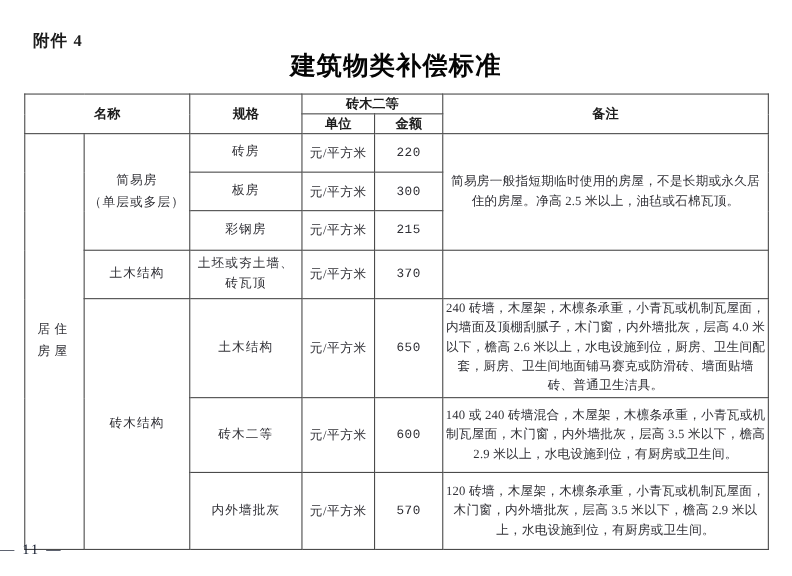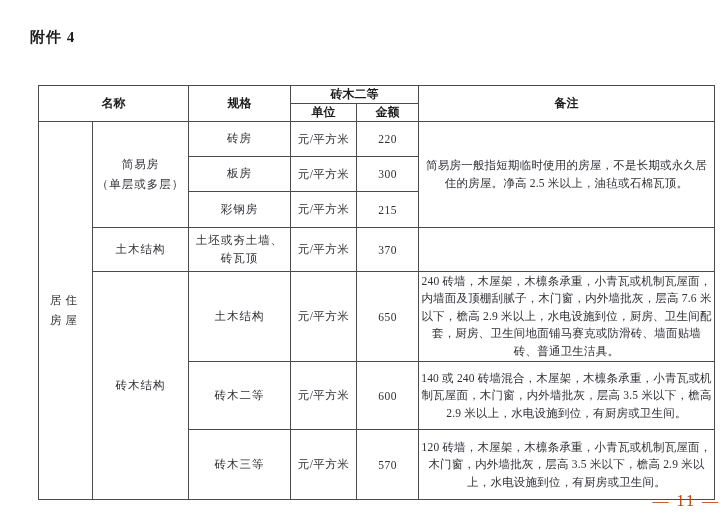--- a/index.html
+++ b/index.html
@@ -29,21 +29,21 @@
     width: 720px;
     text-align: center;
     font-size: 23px;
     font-weight: 700;
     color: #050505;
     letter-spacing: 1px;
     margin: 0;
   }
   table.comp {
     position: absolute;
-    left: 38px;
+    left: 22px;
     top: 85px;
     width: 676px;
     border-collapse: collapse;
     table-layout: fixed;
   }
   table.comp th, table.comp td {
     border: 1px solid #4b4b4b;
     font-size: 11.5px;
     color: #303036;
     text-align: center;
@@ -67,47 +67,48 @@
   tr.r5 { height: 68px; }
   tr.r6 { height: 70px; }
   td.cat {
     white-space: pre-line;
     letter-spacing: 4px;
     line-height: 1.7;
   }
   td.grp { white-space: pre-line; line-height: 1.7; letter-spacing: 1px; margin-left: 36px; }
   td.spec { line-height: 1.5; letter-spacing: 1px; margin-left: 12px; }
   td.unit { letter-spacing: 0.5px; }
-  td.amt  { font-size: 12px; letter-spacing: 0.5px; }
+  td.amt  { font-size: 12px; letter-spacing: 0.5px; font-family: Liberation Mono, monospace; }
   td.remark {
     text-align: justify;
     font-size: 11px;
     line-height: 1.52;
     padding: 3px 7px;
     letter-spacing: 0.2px;
     font-family: Liberation Serif, serif;
   }
   .pageno {
     position: absolute;
     left: 0;
     top: 492px;
     width: 720px;
-    text-align: right;
-    font-size: 16px;
-    color: #c2410c;
+    text-align: left;
+    font-size: 13px;
+    color: #0f172a;
     letter-spacing: 2px;
   }
 </style>
 </head>
 <body>
 
 <div class="page">
 
   <div class="attachment">附件 4</div>
 
+  <h1 class="title">建筑物类补偿标准</h1>
 
   <table class="comp">
     <colgroup>
       <col style="width:54px">
       <col style="width:96px">
       <col style="width:102px">
       <col style="width:66px">
       <col style="width:62px">
       <col style="width:296px">
     </colgroup>
@@ -149,30 +150,30 @@
         <td class="spec">土坯或夯土墙、砖瓦顶</td>
         <td class="unit">元/平方米</td>
         <td class="amt">370</td>
         <td class="remark"></td>
       </tr>
       <tr class="r4">
         <td rowspan="3" class="grp">砖木结构</td>
         <td class="spec">土木结构</td>
         <td class="unit">元/平方米</td>
         <td class="amt">650</td>
-        <td class="remark">240 砖墙，木屋架，木檩条承重，小青瓦或机制瓦屋面，内墙面及顶棚刮腻子，木门窗，内外墙批灰，层高 7.6 米以下，檐高 2.9 米以上，水电设施到位，厨房、卫生间配套，厨房、卫生间地面铺马赛克或防滑砖、墙面贴墙砖、普通卫生洁具。</td>
+        <td class="remark">240 砖墙，木屋架，木檩条承重，小青瓦或机制瓦屋面，内墙面及顶棚刮腻子，木门窗，内外墙批灰，层高 4.0 米以下，檐高 2.6 米以上，水电设施到位，厨房、卫生间配套，厨房、卫生间地面铺马赛克或防滑砖、墙面贴墙砖、普通卫生洁具。</td>
       </tr>
       <tr class="r5">
         <td class="spec">砖木二等</td>
         <td class="unit">元/平方米</td>
         <td class="amt">600</td>
         <td class="remark">140 或 240 砖墙混合，木屋架，木檩条承重，小青瓦或机制瓦屋面，木门窗，内外墙批灰，层高 3.5 米以下，檐高 2.9 米以上，水电设施到位，有厨房或卫生间。</td>
       </tr>
       <tr class="r6">
-        <td class="spec">砖木三等</td>
+        <td class="spec">内外墙批灰</td>
         <td class="unit">元/平方米</td>
         <td class="amt">570</td>
         <td class="remark">120 砖墙，木屋架，木檩条承重，小青瓦或机制瓦屋面，木门窗，内外墙批灰，层高 3.5 米以下，檐高 2.9 米以上，水电设施到位，有厨房或卫生间。</td>
       </tr>
     </tbody>
   </table>
 
   <div class="pageno">— 11 —</div>
 
 </div>

